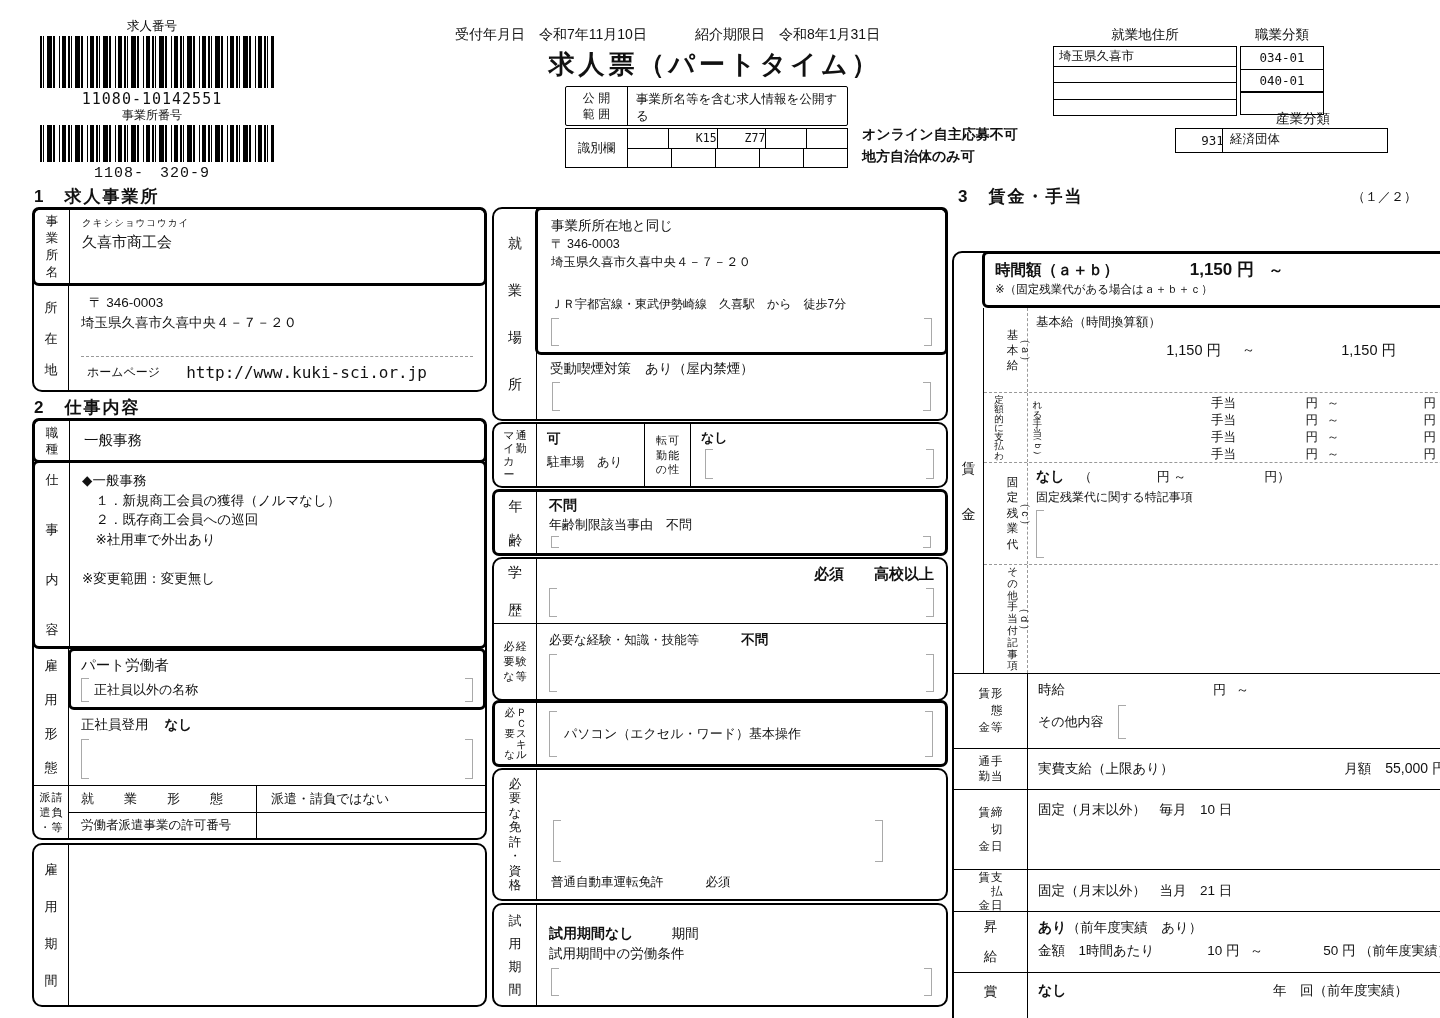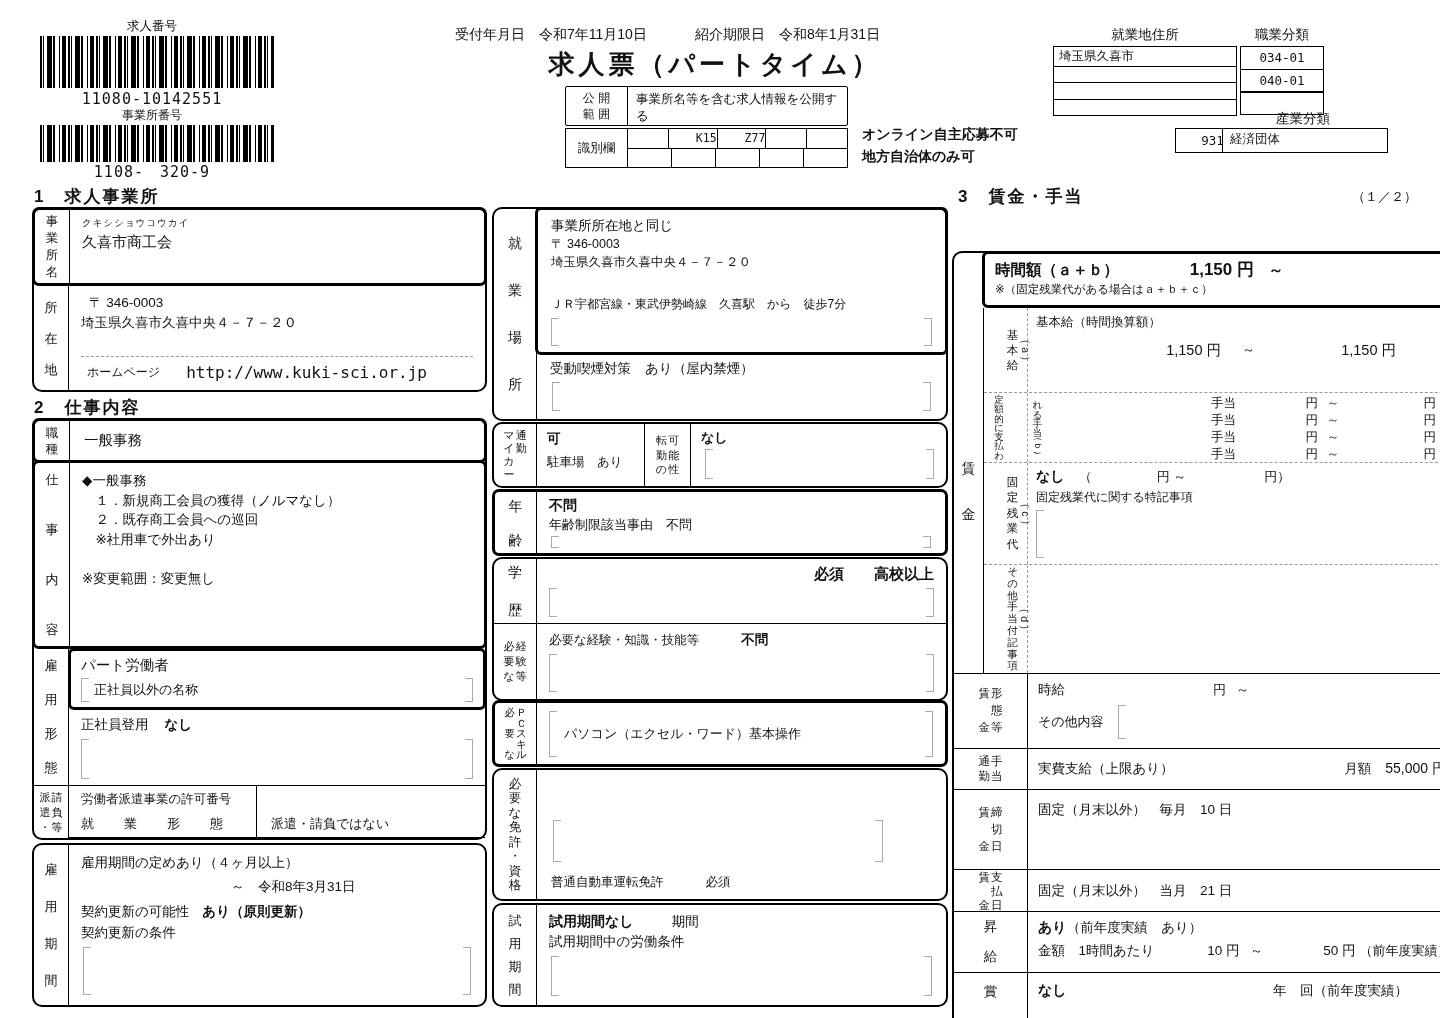--- a/index.html
+++ b/index.html
@@ -36,21 +36,21 @@
 </head>
 <body>
 
 <div class="sheet">
 
   <div class="abs" style="left:32px;top:18px;width:240px;text-align:center;font-size:12.5px;">求人番号</div>
   <div class="abs barcode" style="left:40px;top:36px;width:234px;height:52px;"></div>
   <div class="abs mono" style="left:32px;top:90px;width:240px;text-align:center;font-size:15px;letter-spacing:1px;">11080-10142551</div>
   <div class="abs" style="left:32px;top:107px;width:240px;text-align:center;font-size:12px;">事業所番号</div>
   <div class="abs barcode" style="left:40px;top:125px;width:234px;height:37px;"></div>
-  <div class="abs mono" style="left:32px;top:163px;width:240px;text-align:center;font-size:15px;letter-spacing:1px;">1108-　320-9</div>
+  <div class="abs mono" style="left:32px;top:163px;width:240px;text-align:center;font-size:15px;letter-spacing:1px;font-family:Liberation Mono, monospace;">1108-　320-9</div>
 
   <div class="abs" style="left:455px;top:26px;font-size:14px;">受付年月日　令和7年11月10日</div>
   <div class="abs" style="left:695px;top:26px;font-size:14px;">紹介期限日　令和8年1月31日</div>
   <div class="abs" style="left:545px;top:47px;width:340px;text-align:center;font-size:26px;font-weight:700;letter-spacing:4px;">求人票（パートタイム）</div>
 
   <div class="abs cell flex" style="left:565px;top:86px;width:283px;height:40px;border-radius:2px;">
     <div class="labcol vlab" style="width:62px;font-size:12px;line-height:16px;">公 開
 範 囲</div>
     <div style="flex:1;padding:4px 8px;font-size:12.5px;">事業所名等を含む求人情報を公開する</div>
   </div>
@@ -174,47 +174,37 @@
         <div class="v2" style="font-size:11px;">
           <div class="vlab" style="line-height:15px;">派
 遣
 ・</div>
           <div class="vlab" style="line-height:15px;">請
 負
 等</div>
         </div>
       </div>
       <div class="col" style="flex:1;">
+        <div class="flex" style="flex:1;border-bottom:1px solid #000;">
+          <div class="flex vc spread4" style="width:188px;border-right:1px solid #000;padding-left:12px;font-size:13px;">就業形態</div>
+          <div class="flex vc" style="flex:1;padding-left:14px;font-size:13px;">派遣・請負ではない</div>
+        </div>
         <div class="flex" style="flex:1;">
           <div class="flex vc" style="width:188px;border-right:1px solid #000;padding-left:12px;font-size:12.5px;">労働者派遣事業の許可番号</div>
           <div style="flex:1;"></div>
-        </div>
-        <div class="flex" style="flex:1;border-bottom:1px solid #000;">
-          <div class="flex vc spread4" style="width:188px;border-right:1px solid #000;padding-left:12px;font-size:13px;">就業形態</div>
-          <div class="flex vc" style="flex:1;padding-left:14px;font-size:13px;">派遣・請負ではない</div>
         </div>
       </div>
     </div>
   </div>
 
   <div class="box flex" style="left:32px;top:843px;width:455px;height:164px;">
     <div class="labcol vlab" style="width:35px;font-size:13px;line-height:37px;">雇
 用
 期
 間</div>
-    <div class="col" style="flex:1;padding:9px 12px 8px;">
-      <div style="font-size:13.5px;">雇用期間の定めあり（４ヶ月以上）</div>
-      <div style="font-size:13.5px;margin-top:6px;padding-left:150px;">～　令和8年3月31日</div>
-      <div class="flex" style="margin-top:7px;">
-        <span style="font-size:13.5px;">契約更新の可能性</span>
-        <span class="b" style="font-size:13.5px;margin-left:13px;">あり（原則更新）</span>
-      </div>
-      <div style="font-size:13.5px;margin-top:3px;">契約更新の条件</div>
-      <div class="brk" style="flex:1;margin:5px 2px 2px;"></div>
-    </div>
   </div>
 
   <div class="box flex" style="left:492px;top:207px;width:456px;height:214px;">
     <div class="labcol vlab" style="width:43px;font-size:14px;line-height:47px;">就
 業
 場
 所</div>
     <div class="col" style="flex:1;">
       <div class="col thickb" style="height:148px;margin:-2px;border-radius:6px;padding:7px 13px 6px;">
         <div style="font-size:13.5px;">事業所所在地と同じ</div>
@@ -345,21 +335,21 @@
         <span style="font-size:12.5px;margin-left:42px;">必須</span>
       </div>
     </div>
   </div>
 
   <div class="box flex" style="left:492px;top:903px;width:456px;height:104px;">
     <div class="labcol vlab" style="width:43px;font-size:13px;line-height:23px;">試
 用
 期
 間</div>
-    <div class="col" style="flex:1;padding:8px 12px 7px;">
+    <div class="col" style="flex:1;padding:20px 12px 7px;">
       <div class="flex">
         <span class="b" style="font-size:14px;">試用期間なし</span>
         <span style="font-size:13.5px;margin-left:38px;">期間</span>
       </div>
       <div style="font-size:13.5px;margin-top:2px;">試用期間中の労働条件</div>
       <div class="brk" style="flex:1;margin:5px 2px 2px;"></div>
     </div>
   </div>
 
   <div class="abs h2" style="left:958px;top:185px;">3　賃金・手当</div>

